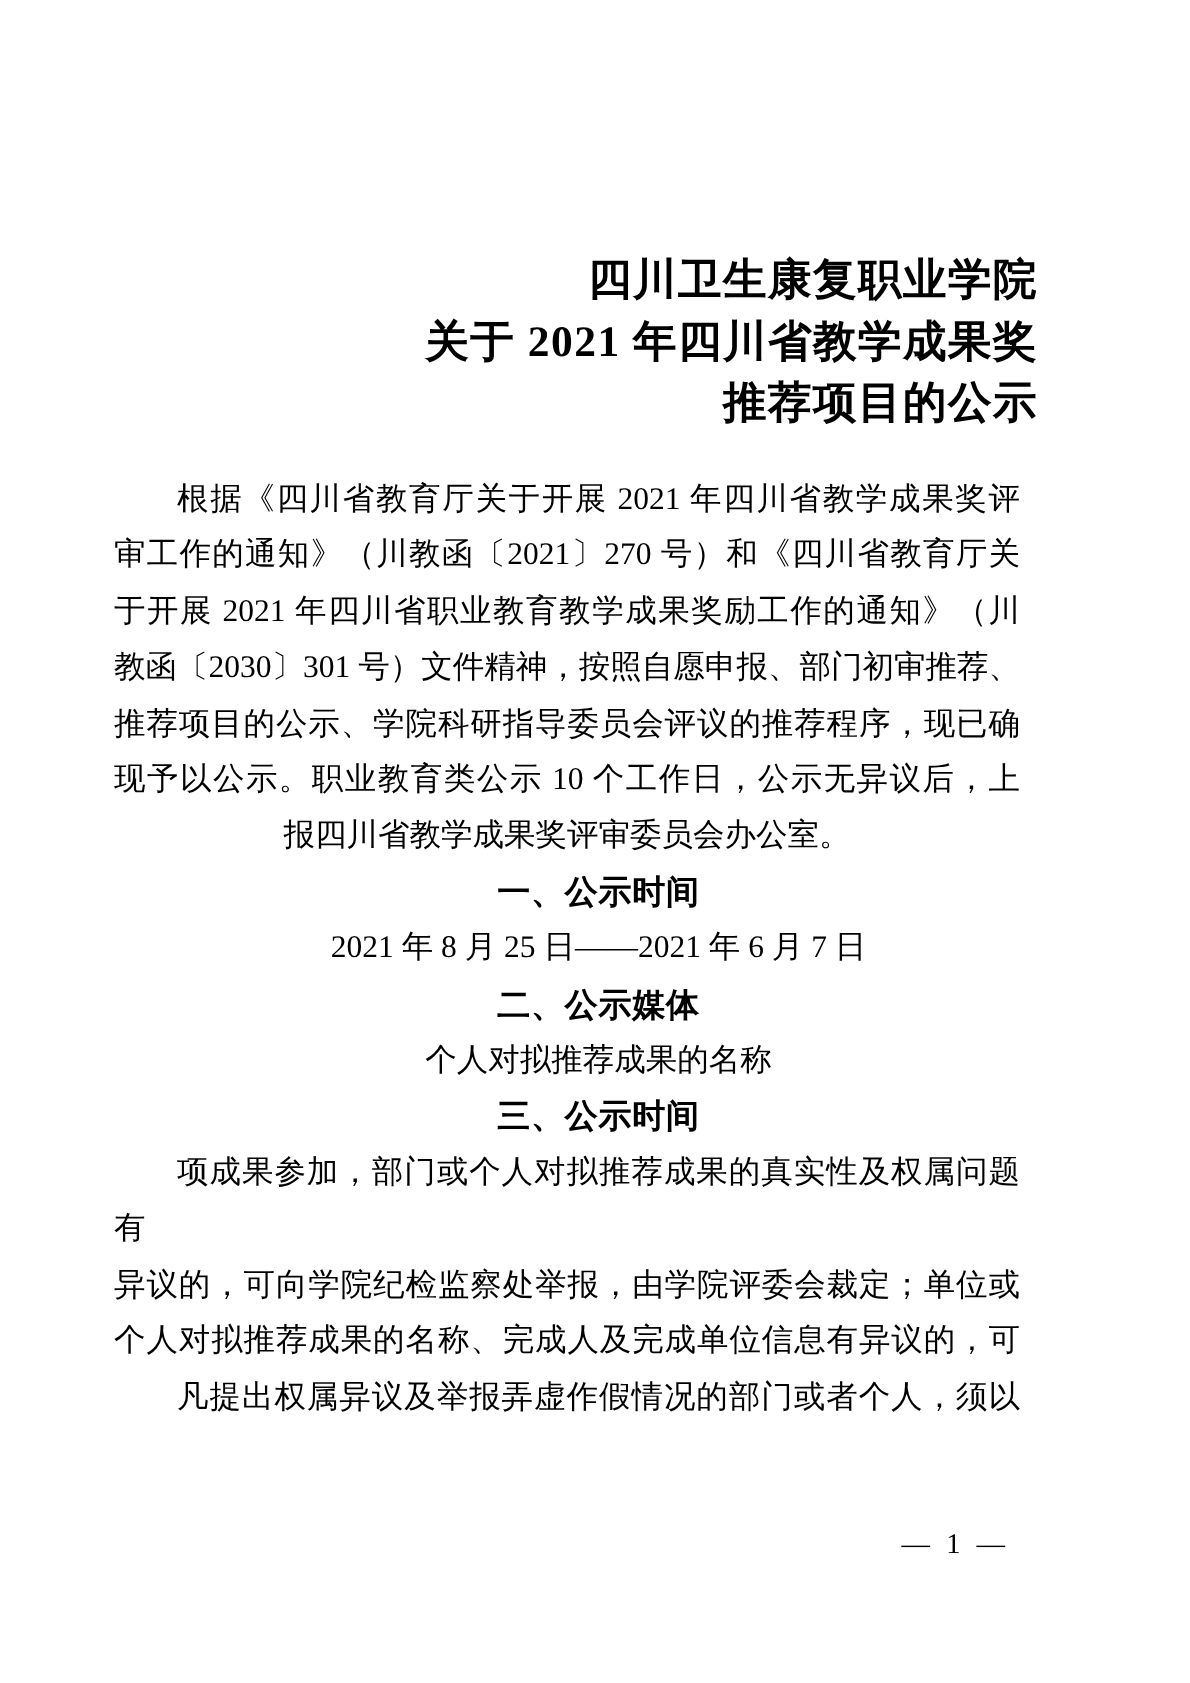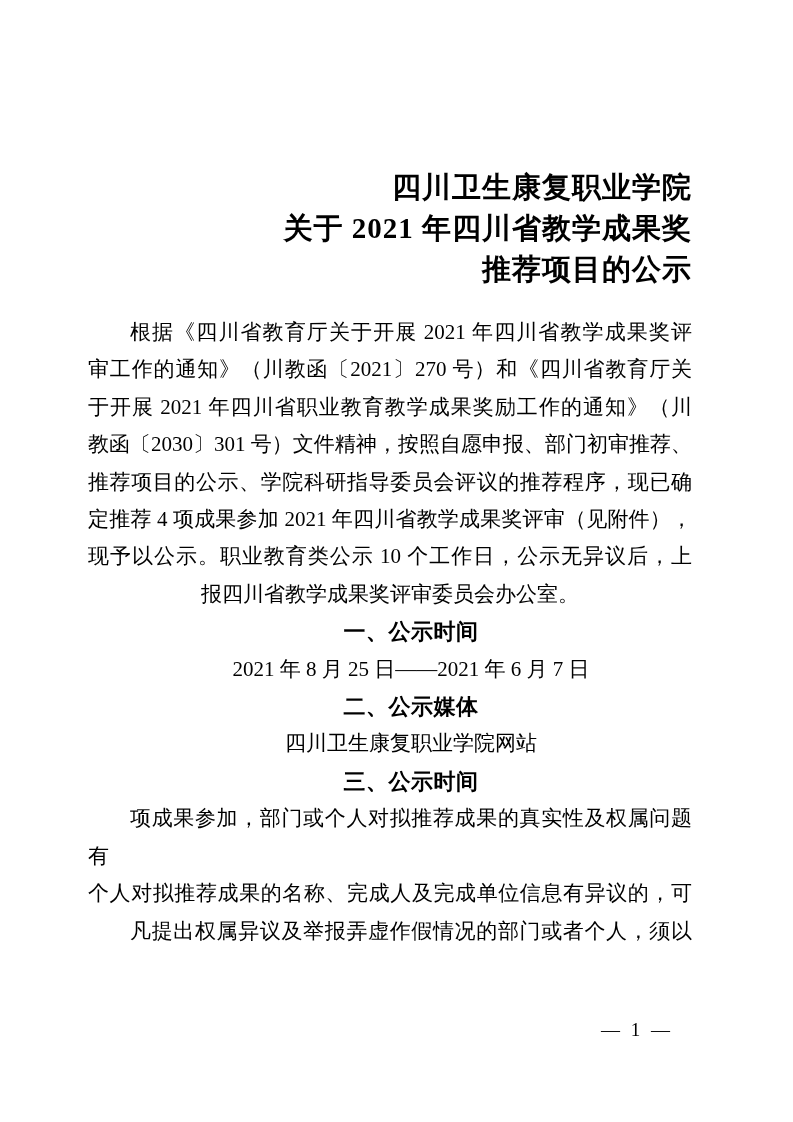--- a/index.html
+++ b/index.html
@@ -25,21 +25,21 @@
     font-size: 29px;
     line-height: 41px;
     font-weight: bold;
     font-family: "Liberation Serif", "DejaVu Serif", serif;
     letter-spacing: 1px;
     margin-top: 26px;
   }
   .doc-body {
     position: absolute;
     top: 314px;
-    left: 88px;
+    left: 76px;
     width: 604px;
     font-size: 21px;
     line-height: 37.4px;
   }
   .line {
     min-height: 37.4px;
     text-align: center;
   }
   .line.justify {
     text-align: justify;
@@ -74,28 +74,28 @@
     <div>关于 2021 年四川省教学成果奖</div>
     <div>推荐项目的公示</div>
   </div>
 
   <div class="doc-body">
       <div class="line justify indent">根据《四川省教育厅关于开展 2021 年四川省教学成果奖评</div>
       <div class="line justify">审工作的通知》（川教函〔2021〕270 号）和《四川省教育厅关</div>
       <div class="line justify">于开展 2021 年四川省职业教育教学成果奖励工作的通知》（川</div>
       <div class="line justify">教函〔2030〕301 号）文件精神，按照自愿申报、部门初审推荐、</div>
       <div class="line justify">推荐项目的公示、学院科研指导委员会评议的推荐程序，现已确</div>
-      <div class="line justify">定推荐 4 项成果参加 2021 年四川省教学成果奖评审（见附件），</div>
       <div class="line justify">现予以公示。职业教育类公示 10 个工作日，公示无异议后，上</div>
       <div class="line">报四川省教学成果奖评审委员会办公室。</div>
       <div class="line heading indent">一、公示时间</div>
       <div class="line indent">2021 年 8 月 25 日——2021 年 6 月 7 日</div>
       <div class="line heading indent">二、公示媒体</div>
-      <div class="line indent">四川卫生康复职业学院网站</div>
+      <div class="line indent">个人对拟推荐成果的名称</div>
       <div class="line heading indent">三、公示时间</div>
       <div class="line justify indent">项成果参加，部门或个人对拟推荐成果的真实性及权属问题有</div>
+      <div class="line justify">异议的，可向学院纪检监察处举报，由学院评委会裁定；单位或</div>
       <div class="line justify">个人对拟推荐成果的名称、完成人及完成单位信息有异议的，可</div>
       <div class="line justify indent">凡提出权属异议及举报弄虚作假情况的部门或者个人，须以</div>
     </div>
 
   <div class="page-footer">— 1 —</div>
 
 </div>
 
 </body></html>

